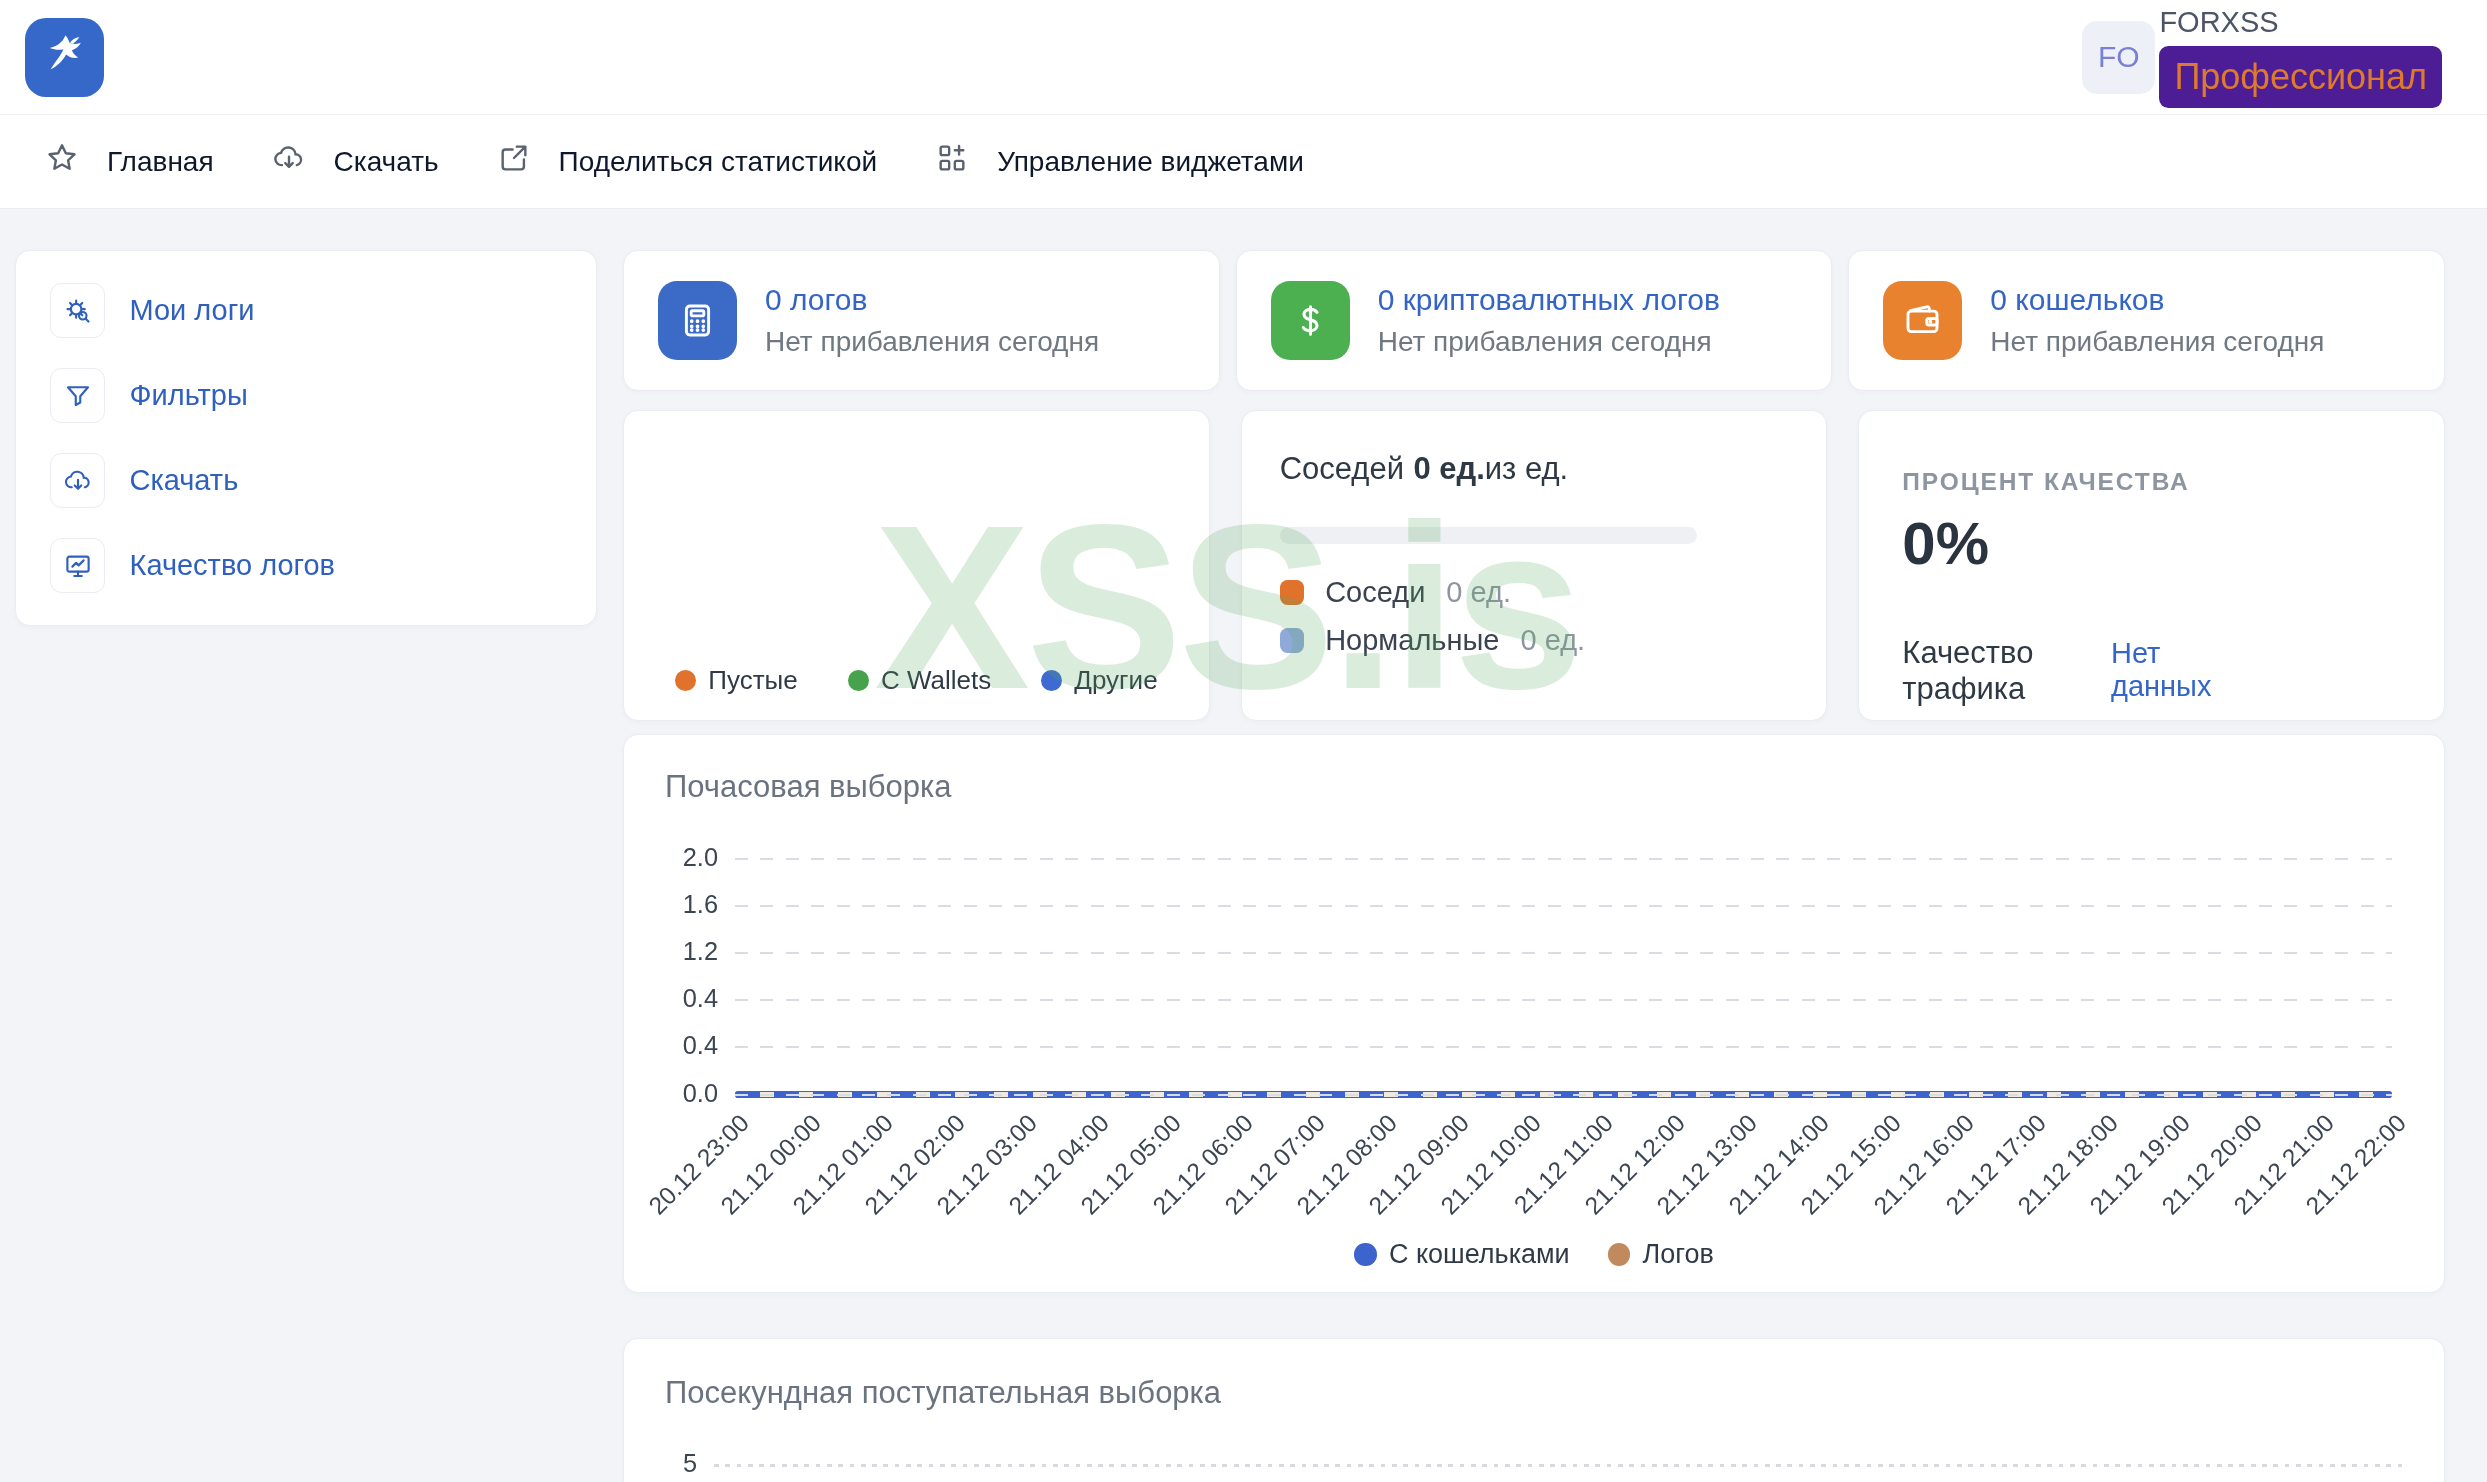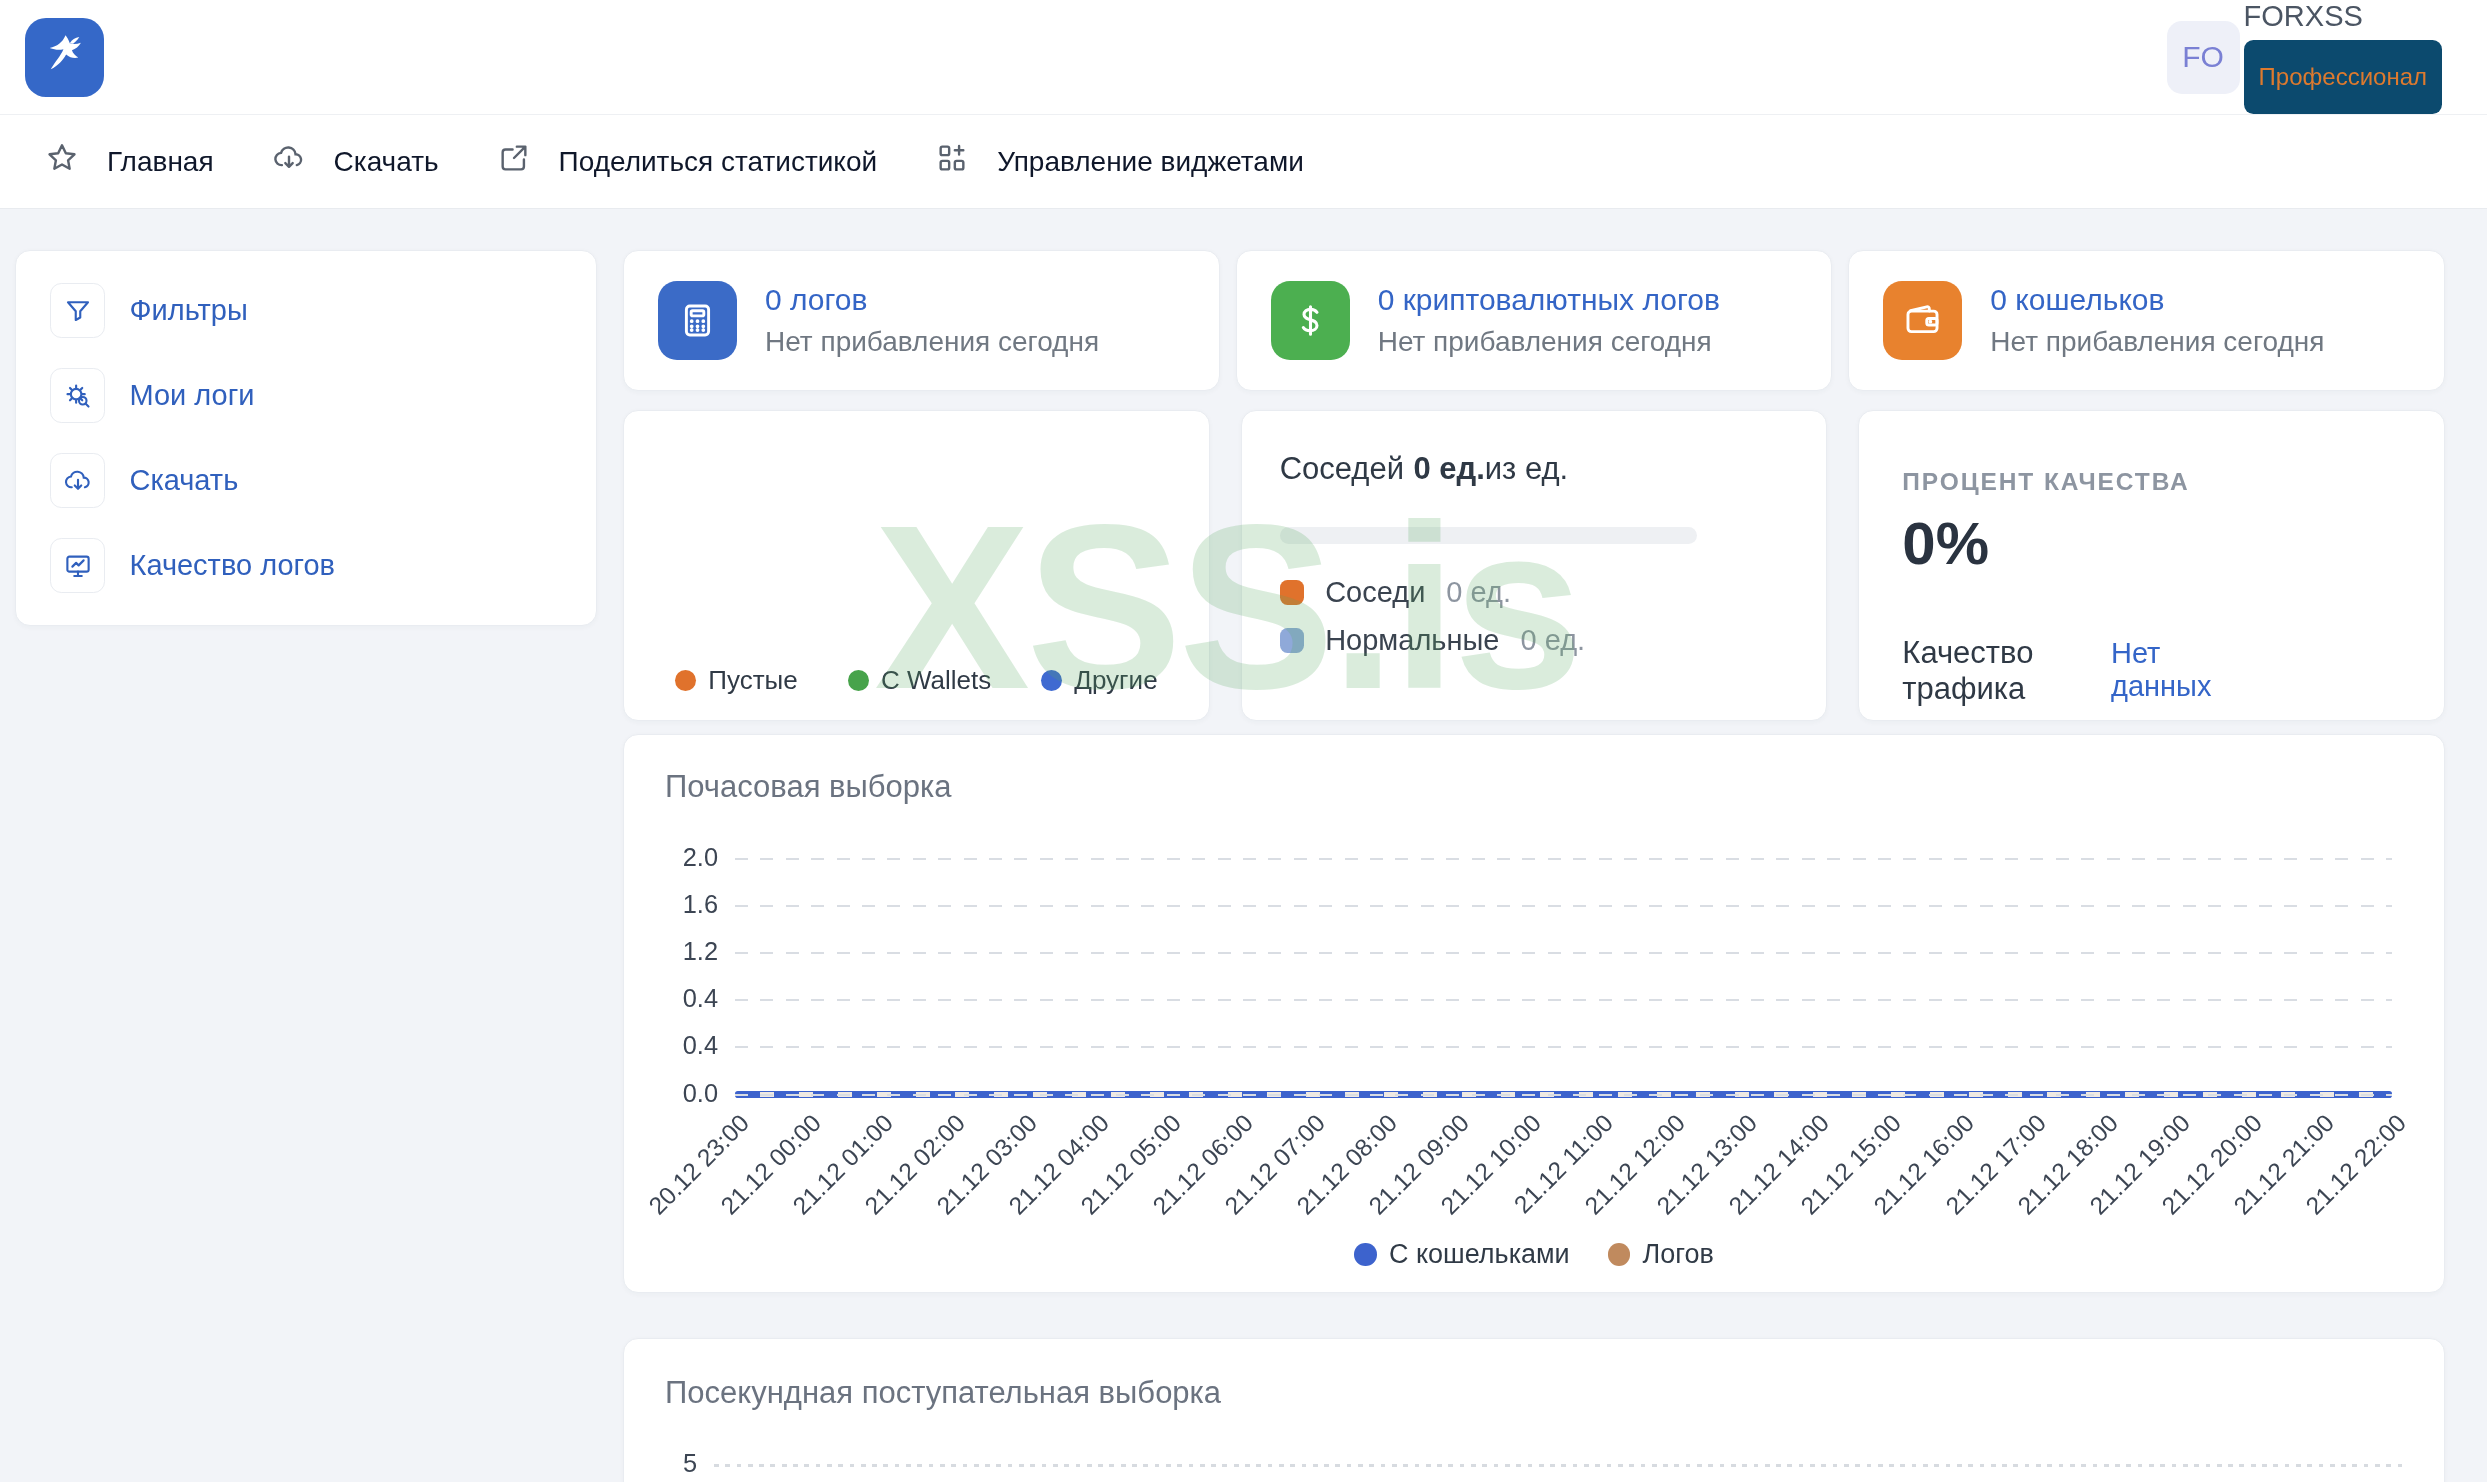--- a/index.html
+++ b/index.html
@@ -6,21 +6,21 @@
   html,body { width:2487px; height:1483px; overflow:hidden; }
   body { background:#f2f4f8; font-family:"Liberation Sans", sans-serif; color:#3a434f; }
 
   
   .header { background:#fff; height:115px; display:flex; align-items:center; justify-content:space-between; padding:0 45px 0 24.5px; border-bottom:1.9px solid #eef0f3; }
   .logo { width:79px; height:79px; border-radius:21px; background:#3568c8; display:flex; align-items:center; justify-content:center; }
   .userbox { display:flex; align-items:center; gap:4px; }
   .avatar { width:73px; height:73px; border-radius:15px; background:#eef0f8; display:flex; align-items:center; justify-content:center; font-size:30px; color:#7a80d4; font-weight:500; }
   .user-meta { display:flex; flex-direction:column; align-items:flex-start; gap:7.5px; }
   .username { font-size:29px; color:#4b5563; font-weight:500; }
-  .plan-badge { font-size:24px; color:#de7a2e; background:#0c4a6e; padding:23px 15px; border-radius:9.4px; font-weight:500; }
+  .plan-badge { font-size:36px; color:#de7a2e; background:#4c1d95; padding:10px 15px; border-radius:9.4px; font-weight:500; }
 
   
   .navbar { background:#fff; height:94px; display:flex; align-items:center; gap:58px; padding-left:45px; border-bottom:1.9px solid #e8ebef; }
   .nav-item { display:flex; align-items:center; gap:28px; font-size:28px; color:#0f172a; cursor:pointer; }
   .nav-item svg { stroke:#5a626e; }
 
   
   .content { display:flex; padding:41px 42px 0 15px; }
   .card { background:#fff; border:0.9px solid #e9ecf1; border-radius:15px; box-shadow:0 1.9px 5.7px rgba(40,50,70,0.03); }
 
@@ -153,35 +153,35 @@
     <span>Управление виджетами</span>
   </div>
 </div>
 
 <div class="content">
 
   <div class="card sidebar">
     <div class="side-item">
       <span class="side-icon">
         <svg width="30" height="30" viewBox="0 0 24 24" fill="none" stroke-width="1.7">
-          <path d="M4 5h16l-6.2 7.2v5l-3.6 2v-7z" stroke-linejoin="round"></path>
-        </svg>
-      </span>
-      <span class="side-label">Фильтры</span>
-    </div>
-    <div class="side-item">
-      <span class="side-icon">
-        <svg width="30" height="30" viewBox="0 0 24 24" fill="none" stroke-width="1.7">
           <circle cx="10.5" cy="10.5" r="4.2"></circle>
           <path d="M10.5 3.6v2M10.5 15.4v2M3.6 10.5h2M15.4 10.5h2M5.6 5.6l1.5 1.5M13.9 13.9l1.5 1.5M15.4 5.6l-1.5 1.5M7.1 13.9l-1.5 1.5" stroke-linecap="round"></path>
           <circle cx="15.8" cy="15.8" r="3"></circle>
           <path d="M18 18l2.4 2.4" stroke-linecap="round"></path>
         </svg>
       </span>
       <span class="side-label">Мои логи</span>
+    </div>
+    <div class="side-item">
+      <span class="side-icon">
+        <svg width="30" height="30" viewBox="0 0 24 24" fill="none" stroke-width="1.7">
+          <path d="M4 5h16l-6.2 7.2v5l-3.6 2v-7z" stroke-linejoin="round"></path>
+        </svg>
+      </span>
+      <span class="side-label">Фильтры</span>
     </div>
     <div class="side-item">
       <span class="side-icon">
         <svg width="30" height="30" viewBox="0 0 24 24" fill="none" stroke-width="1.7">
           <path d="M7 17a4.3 4.3 0 0 1-.6-8.6 5.2 5.2 0 0 1 10.2.9A3.9 3.9 0 0 1 17.5 17" stroke-linecap="round"></path>
           <path d="M12 11v7M9.4 15.6L12 18.2l2.6-2.6" stroke-linecap="round" stroke-linejoin="round"></path>
         </svg>
       </span>
       <span class="side-label">Скачать</span>
     </div>

